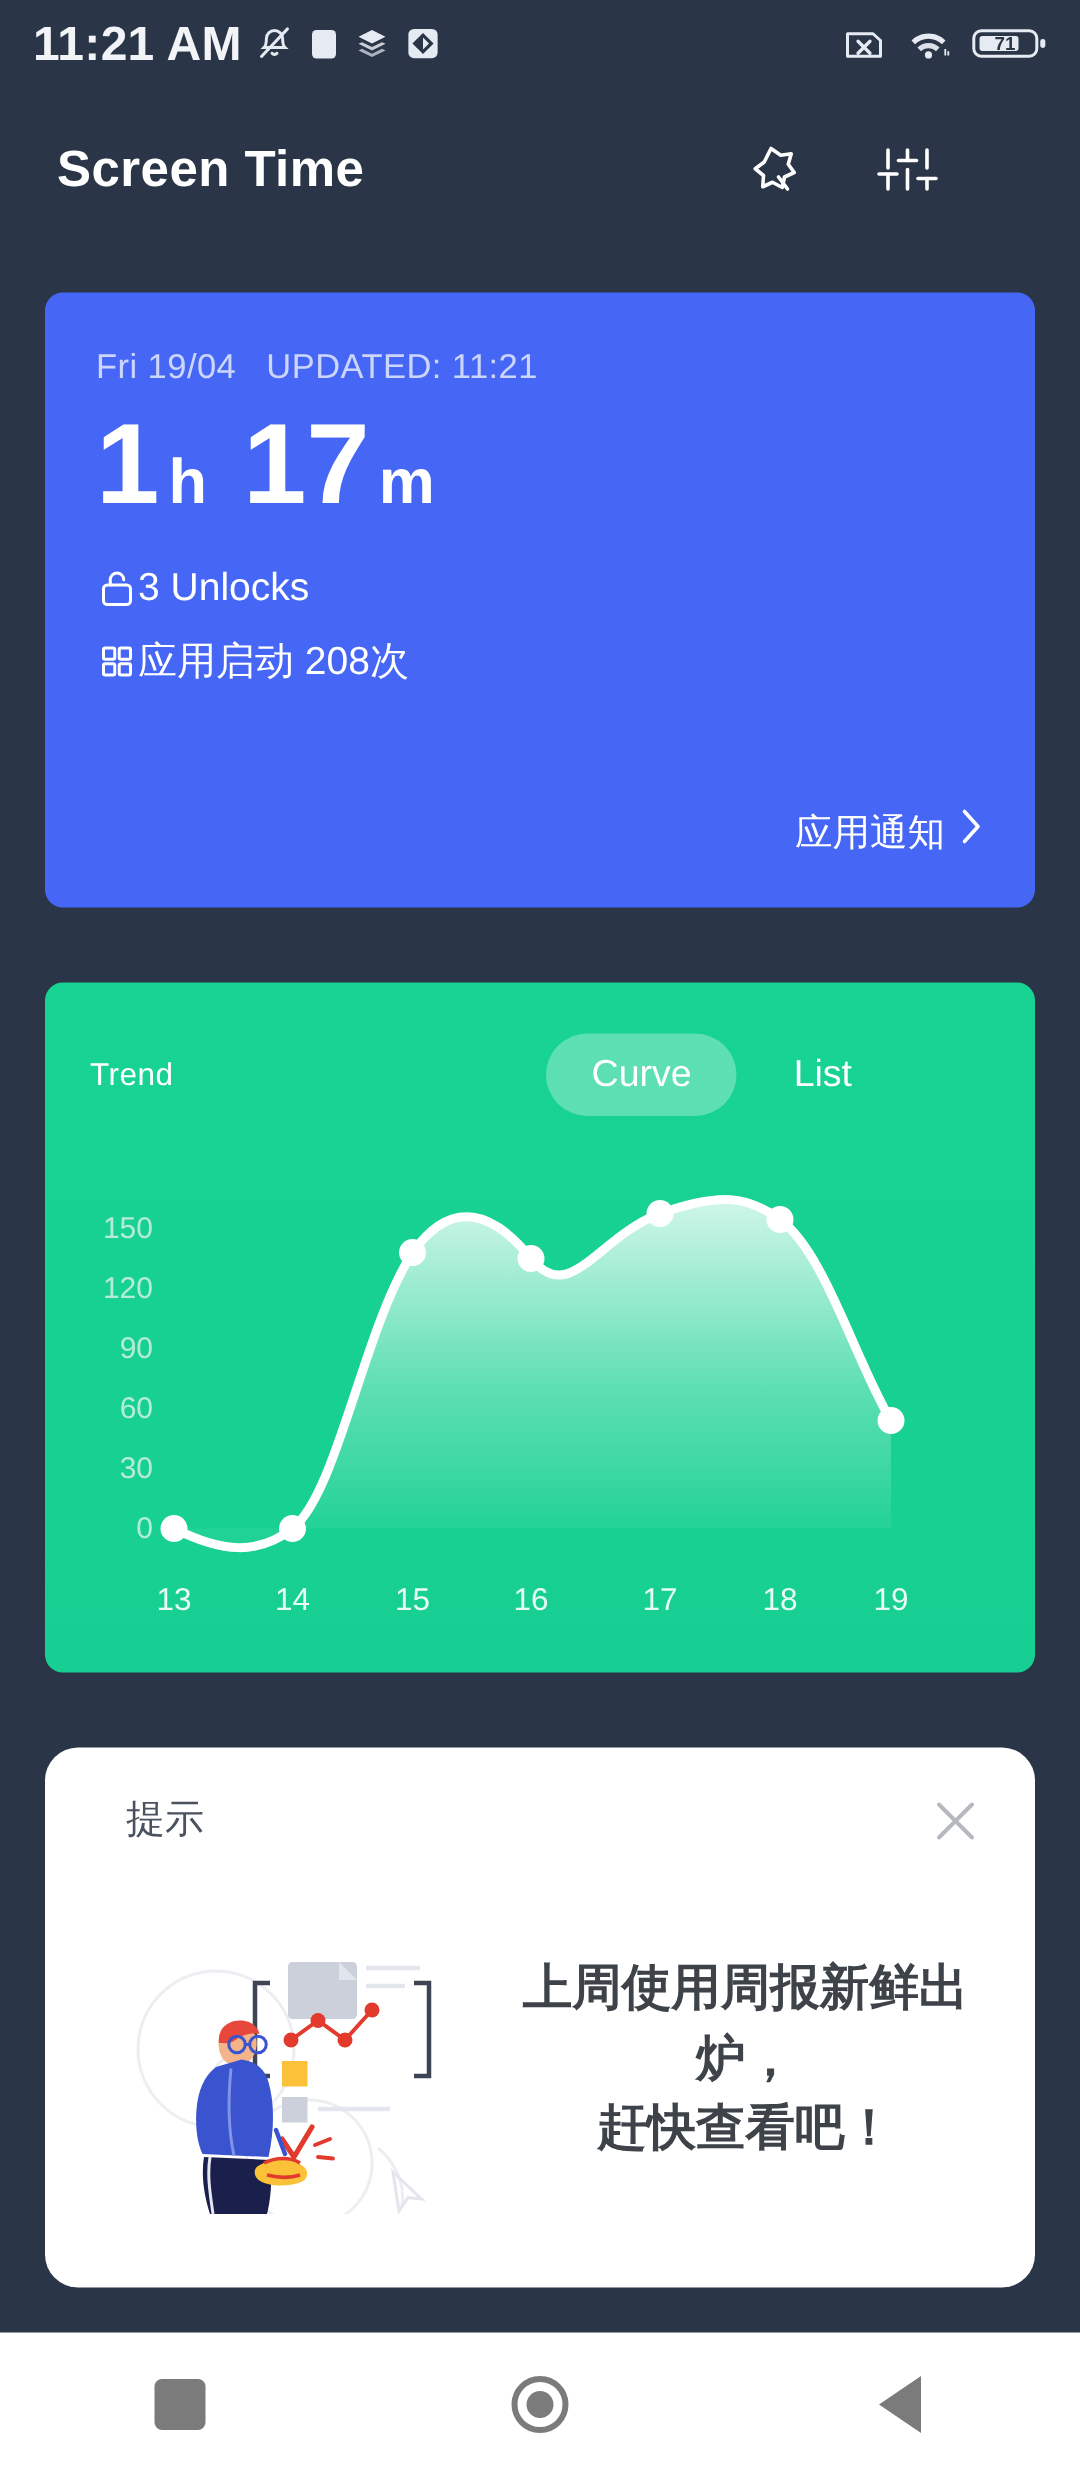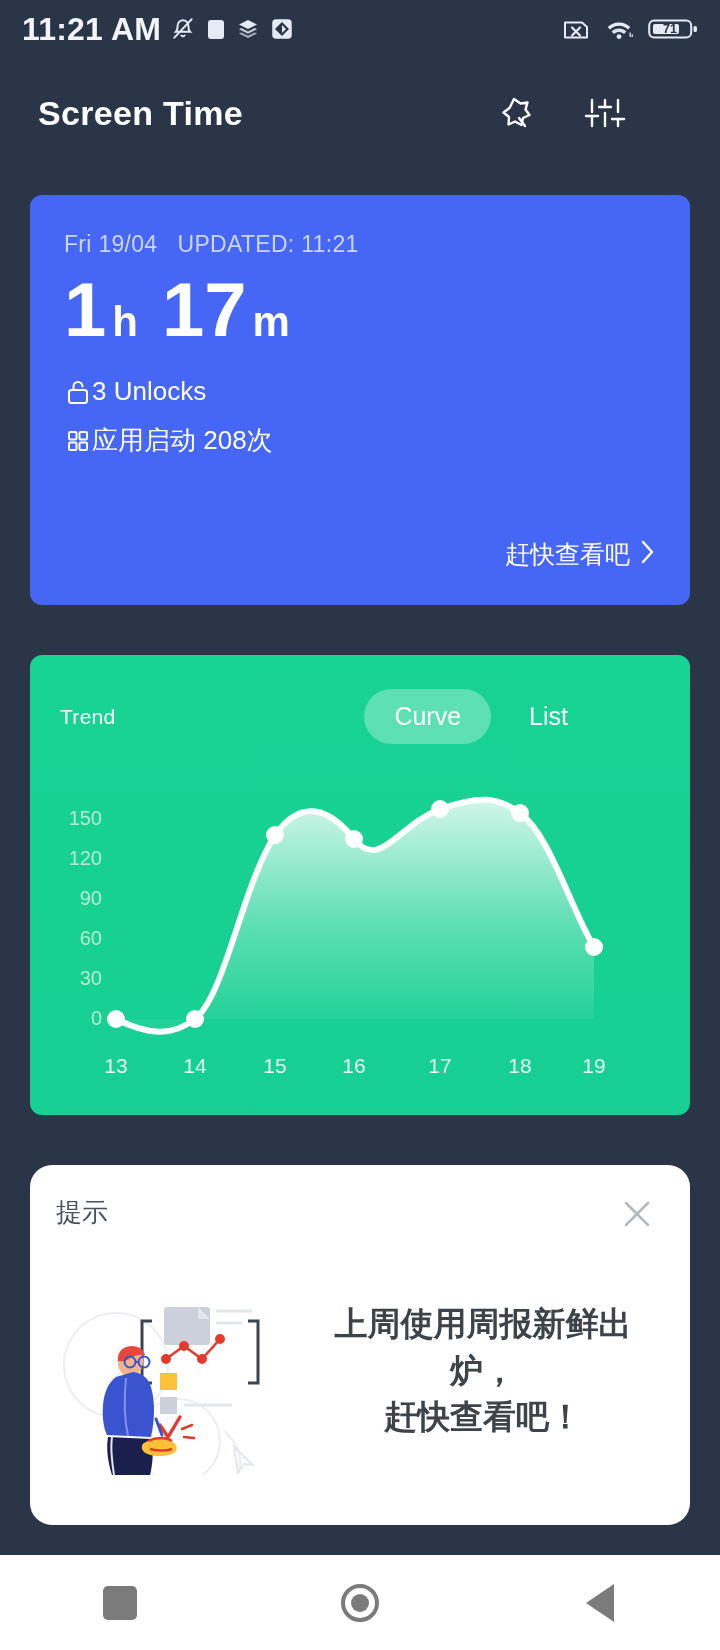--- a/index.html
+++ b/index.html
@@ -61,21 +61,21 @@
   .gc-toggle { margin-left:auto; display:flex; align-items:center; gap:8px; padding-right:62px; }
   .seg {
     font-size:25px; color:#ffffff; padding:13px 30px; border-radius:30px;
   }
   .seg.active { background:rgba(255,255,255,0.30); }
 
   .chart-wrap { position:absolute; left:0; top:112px; width:660px; height:345px; }
 
   .white-card {
     top:1165px; height:360px; background:#ffffff; border-radius:22px;
-    padding:30px 34px 0 26px; overflow:hidden;
+    padding:30px 34px 0 54px; overflow:hidden;
   }
   .wc-head { display:flex; align-items:flex-start; }
   .wc-title { font-size:26px; color:#4a5260; }
   .wc-close { margin-left:auto; }
   .wc-body { display:flex; align-items:center; margin-top:8px; }
   .wc-illu { width:250px; height:230px; flex:0 0 250px; }
   .wc-text {
     flex:1; text-align:center; font-size:33px; font-weight:700; color:#3d4349;
     line-height:1.42; padding-left:4px; padding-top:22px;
   }
@@ -214,21 +214,21 @@
             <rect x="14.5" y="4" width="7.5" height="7.5" rx="1.2"></rect>
             <rect x="4" y="14.5" width="7.5" height="7.5" rx="1.2"></rect>
             <rect x="14.5" y="14.5" width="7.5" height="7.5" rx="1.2"></rect>
           </svg>
         </span>
         <span>应用启动  208次</span>
       </div>
     </div>
 
     <div class="bc-detail">
-      <span>赶快查看吧</span>
+      <span>应用通知</span>
       <span>
         <svg width="16" height="26" viewBox="0 0 16 26" fill="none" stroke="#ffffff" stroke-width="2.4" stroke-linecap="round" stroke-linejoin="round">
           <polyline points="3,3 12,13 3,23"></polyline>
         </svg>
       </span>
     </div>
   </div>
 
   <div class="card green-card">
     <div class="gc-head">

